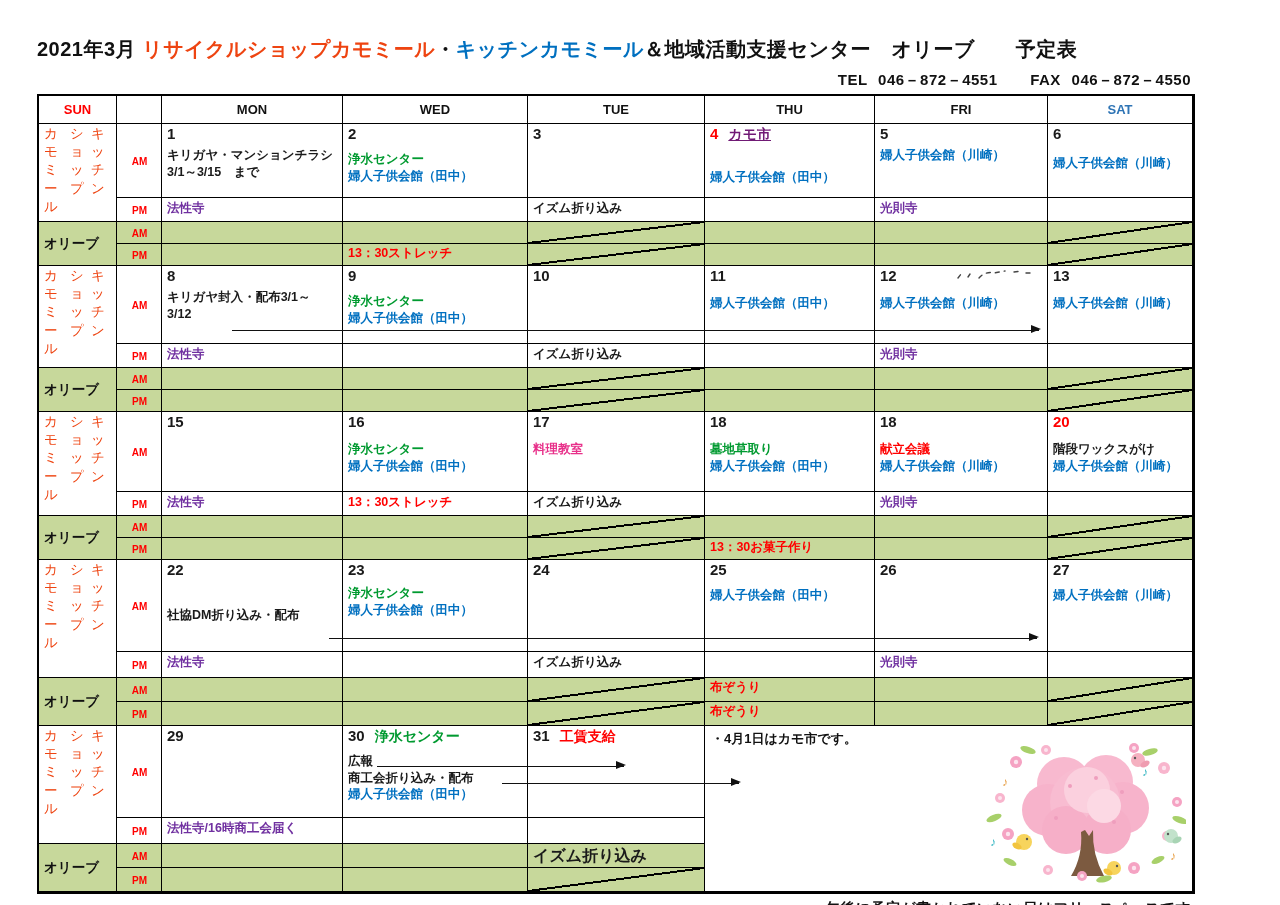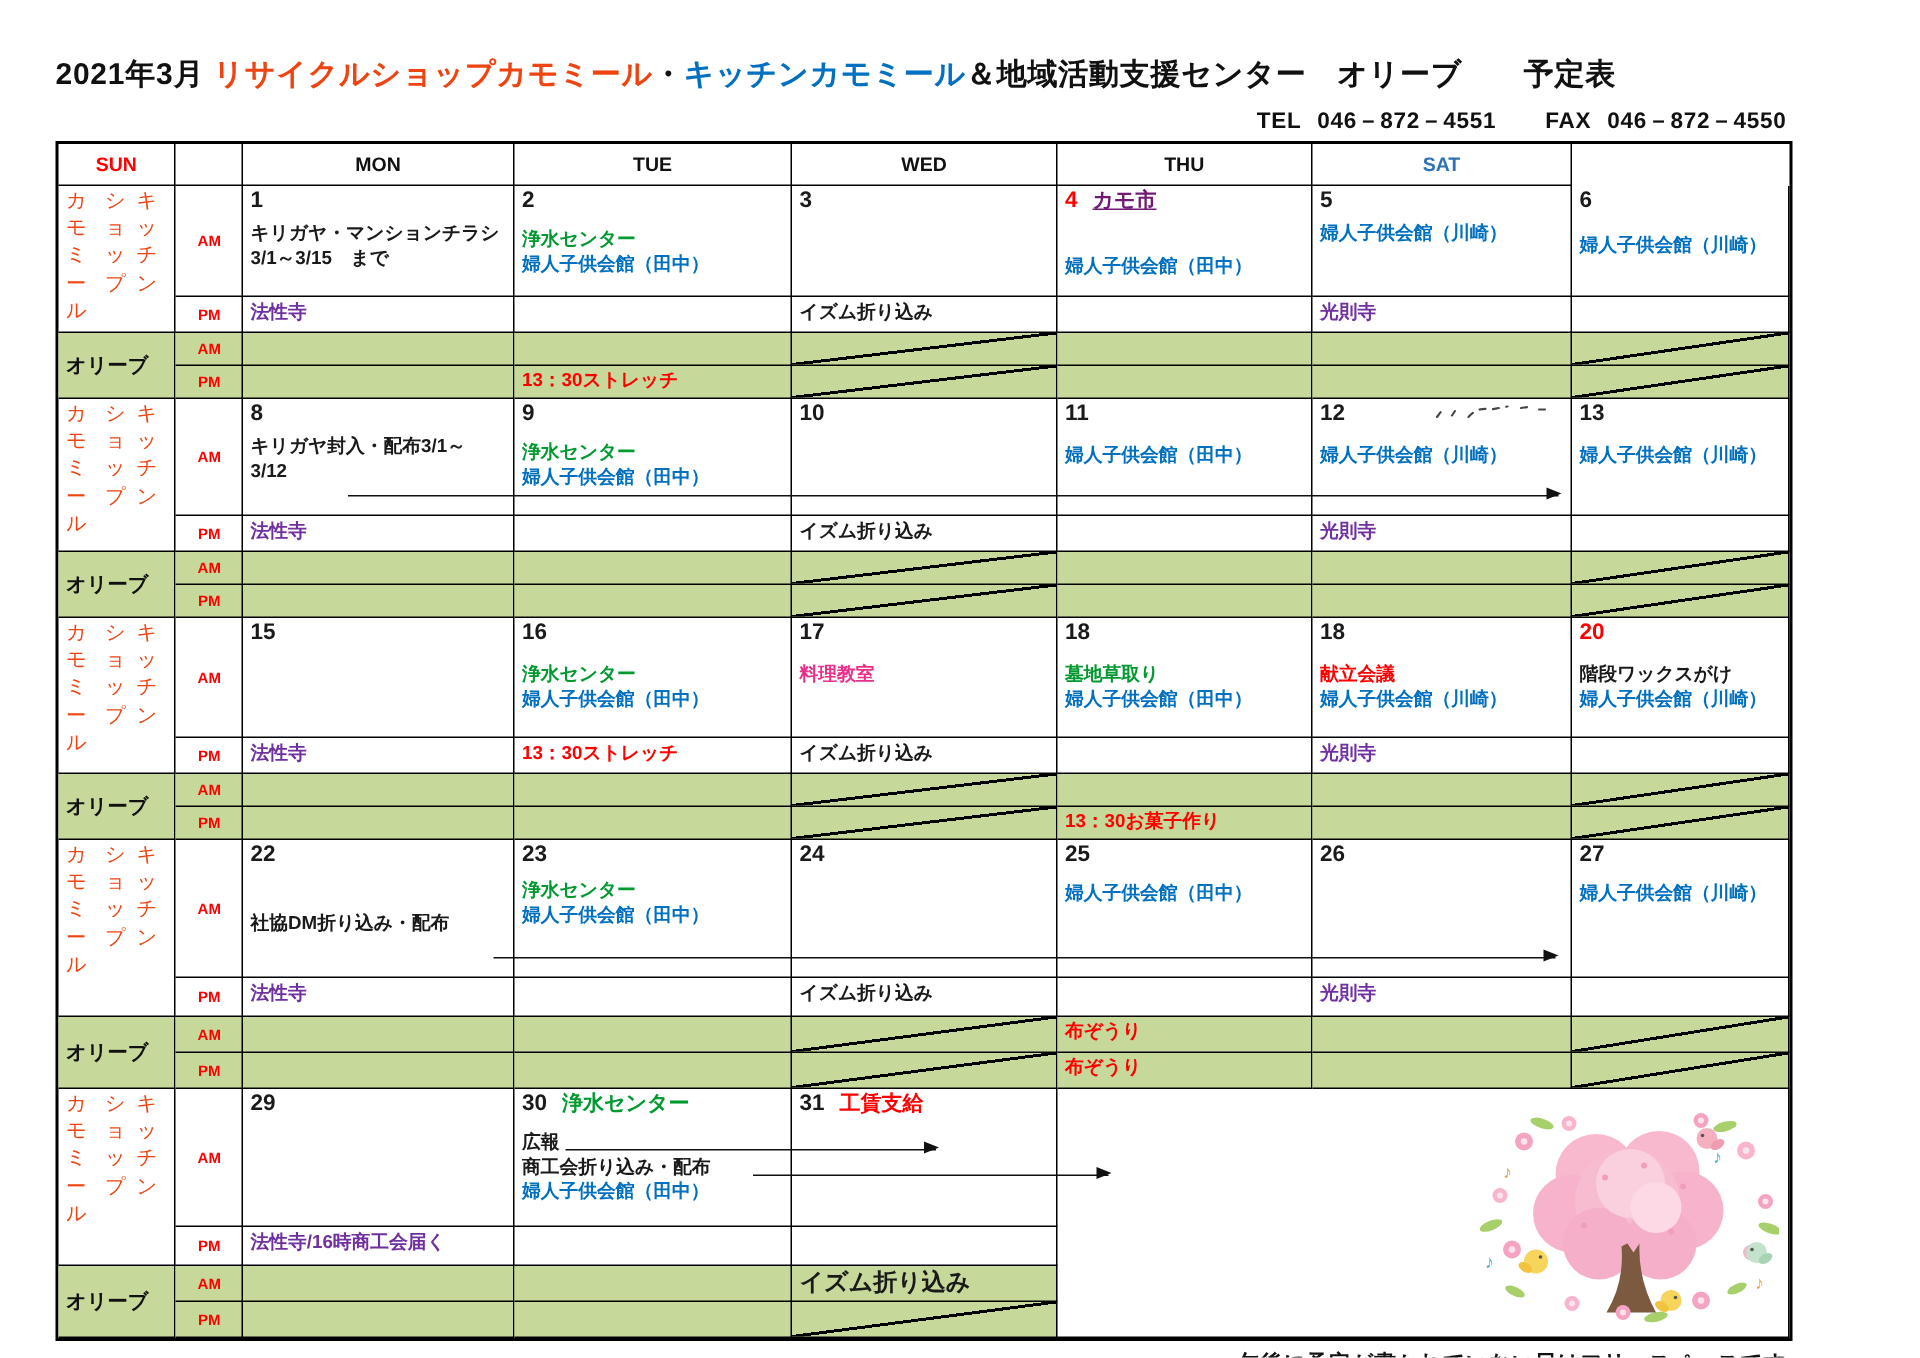--- a/index.html
+++ b/index.html
@@ -47,23 +47,24 @@
     <span>046－872－4551</span>
     <span class="gap">FAX</span>
     <span>046－872－4550</span>
   </div>
 
   <div class="cal" id="calendar">
       <div class="hrow">
         <div class="hcell" style="color: rgb(255, 0, 0);">SUN</div>
         <div class="hcell"></div>
         <div class="hcell">MON</div>
+        <div class="hcell">WED</div>
         <div class="hcell">TUE</div>
-        <div class="hcell">WED</div>
         <div class="hcell">THU</div>
+        <div class="hcell">FRI</div>
         <div class="hcell" style="color: rgb(46, 116, 181);">SAT</div>
       </div>
       <div class="week" style="grid-template-rows: 74px 24px 22px 22px;">
         <div class="cell lab-cham" style="grid-area: 1 / 1 / 3 / 2; color: rgb(238, 68, 17);">
           <div>カモミール</div>
           <div>ショップ</div>
           <div>キッチン</div>
         </div>
         <div class="cell lab-olive olive-bg" style="grid-area: 3 / 1 / 5 / 2;">オリーブ</div>
         <div class="cell ampm" style="grid-area: 1 / 2 / 2 / 3; color: rgb(255, 0, 0);">AM</div>
@@ -409,20 +410,21 @@
         <div class="cell" style="grid-area: 2 / 5 / 3 / 6;"></div>
         <div class="cell olive-bg" style="grid-area: 3 / 3 / 4 / 4;"></div>
         <div class="cell olive-bg" style="grid-area: 3 / 4 / 4 / 5;"></div>
         <div class="cell olive-bg" style="grid-area: 3 / 5 / 4 / 6;">
           <div class="line big" style="color: rgb(26, 26, 26);">イズム折り込み</div>
         </div>
         <div class="cell olive-bg" style="grid-area: 4 / 3 / 5 / 4;"></div>
         <div class="cell olive-bg" style="grid-area: 4 / 4 / 5 / 5;"></div>
         <div class="cell olive-bg slash" style="grid-area: 4 / 5 / 5 / 6;"></div>
         <div class="cell merged" style="grid-area: 1 / 6 / 5 / 9;">
+          <div class="merged-note">・4月1日はカモ市です。</div>
   <div class="tree-wrap">
     <svg width="200" height="145" viewBox="0 0 200 145">
       <g fill="#a8d06a">
         <ellipse cx="8" cy="78" rx="8" ry="3.2" transform="rotate(-22 8 78)"></ellipse>
         <ellipse cx="42" cy="10" rx="8" ry="3.2" transform="rotate(18 42 10)"></ellipse>
         <ellipse cx="164" cy="12" rx="8" ry="3.2" transform="rotate(-15 164 12)"></ellipse>
         <ellipse cx="194" cy="80" rx="8" ry="3.2" transform="rotate(20 194 80)"></ellipse>
         <ellipse cx="118" cy="139" rx="8" ry="3.2" transform="rotate(-12 118 139)"></ellipse>
         <ellipse cx="24" cy="122" rx="7" ry="3" transform="rotate(25 24 122)"></ellipse>
         <ellipse cx="172" cy="120" rx="7" ry="3" transform="rotate(-25 172 120)"></ellipse>

